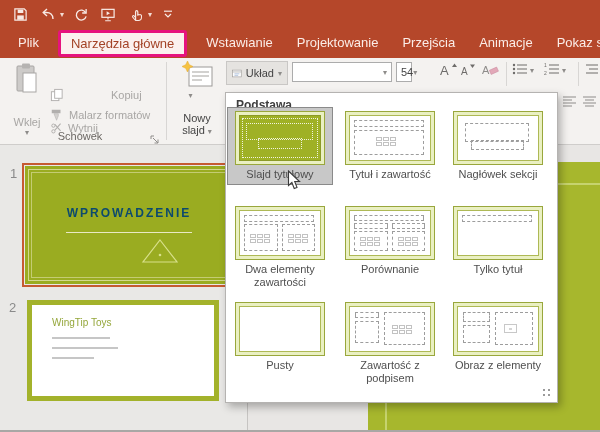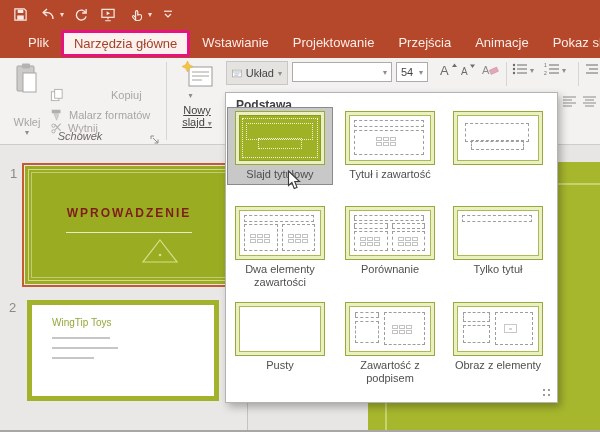--- a/index.html
+++ b/index.html
@@ -4,49 +4,49 @@
 <style>
   * { margin:0; padding:0; box-sizing:border-box; }
   body { font-family:"Liberation Sans", sans-serif; background:#fff; }
   #app { position:relative; width:600px; height:432px; overflow:hidden; background:#E9E8E6; border-bottom:2px solid #A9A7A5; }
 
   
   .titlebar { position:absolute; left:0; top:0; width:600px; height:28px; background:#B5472A; display:flex; align-items:center; padding-left:8px; gap:4px; }
   .qbtn { width:24px; height:22px; display:flex; align-items:center; justify-content:center; color:#F8EAE5; }
   .qbtn svg { display:block; }
   .qcaret { color:#F4DCD3; font-size:8px; margin-left:-4px; }
-  .tabrow { position:absolute; left:0; top:28px; width:600px; height:30px; background:#B5472A; display:flex; align-items:center; padding-left:16px; }
+  .tabrow { position:absolute; left:0; top:28px; width:600px; height:30px; background:#B5472A; display:flex; align-items:center; padding-left:6px; }
   .tab { color:#FBEDE8; font-size:13px; line-height:30px; padding:0 12px; white-space:nowrap; }
-  .tab.active { background:#FBF1EF; color:#A34226; border:3px solid #E6137E; border-radius:3px; line-height:21px; padding:0 10px; margin:0 0; }
+  .tab.active { background:#FBF1EF; color:#A34226; border:3px solid #E6137E; border-radius:3px; line-height:21px; padding:0 10px; margin:0 7px; }
 
   
   .ribbon { position:absolute; left:0; top:58px; width:600px; height:87px; background:#F4F2F0; border-bottom:1px solid #CFCDCB; }
   .paste-btn { position:absolute; left:6px; top:4px; width:42px; height:76px; text-align:center; color:#A8A6A4; font-size:11px; }
   .paste-btn .cap { margin-top:20px; }
   .smallcmd { position:absolute; left:50px; height:18px; display:flex; align-items:center; gap:5px; font-size:11px; color:#A8A6A4; white-space:nowrap; }
-  .grp-label { position:absolute; left:0; top:72px; width:160px; text-align:center; font-size:11px; color:#6B6763;font-style:italic; }
+  .grp-label { position:absolute; left:0; top:72px; width:160px; text-align:center; font-size:11px; color:#6B6763; }
   .launcher { position:absolute; left:150px; top:73px; }
   .vsep { position:absolute; top:4px; width:1px; height:78px; background:#D8D6D4; }
   .newslide-btn { position:absolute; left:170px; top:2px; width:54px; height:80px; text-align:center; font-size:11px; color:#444; }
-  .newslide-btn .cap { line-height:12px; margin-top:8px;text-decoration:underline; }
+  .newslide-btn .cap { line-height:12px; margin-top:16px; }
   .layout-btn { position:absolute; left:226px; top:3px; width:62px; height:24px; background:#E5E3E0; border:1px solid #C9C7C5; display:flex; align-items:center; gap:4px; padding:0 5px; font-size:11px; color:#444; }
   .combo { position:absolute; top:4px; height:20px; background:#fff; border:1px solid #ACACAC; font-size:11px; color:#444; display:flex; align-items:center; }
   .combo .val { flex:1; padding-left:4px; }
   .combo .arr { width:12px; text-align:center; color:#8E8C8A; font-size:8px; }
   .miniicon { position:absolute; top:4px; color:#6E6C6A; }
   .caret9 { font-size:8px; color:#8E8C8A; }
 
   
   .panel { position:absolute; left:0; top:145px; width:247px; height:287px; background:#E9E8E6; }
   .panel-divider { position:absolute; left:247px; top:145px; width:1px; height:287px; background:#C6C4C2; }
   .slide-num { position:absolute; font-size:13px; color:#8A8A8A; }
   .thumb1 { position:absolute; left:22px; top:163px; width:214px; height:124px; background:#9AAC21; border:2px solid #C65A31; box-shadow:0 0 0 1px #E9E7E5 inset; }
   .t1-frame1 { position:absolute; inset:4px; border:1px solid rgba(248,245,215,.6); }
   .t1-frame2 { position:absolute; inset:7px; border:1px solid rgba(248,245,215,.45); }
-  .t1-title { position:absolute; left:0; right:0; top:34%; text-align:center; color:#7f1d1d; font-size:12px; font-weight:bold; letter-spacing:2px; }
+  .t1-title { position:absolute; left:0; right:0; top:34%; text-align:center; color:#0c4a6e; font-size:12px; font-weight:bold; letter-spacing:2px; }
   .t1-line { position:absolute; left:20%; right:20%; top:56%; height:1px; background:#E9E9C4; }
   .t1-tri { position:absolute; left:55%; top:60%; }
   .thumb2 { position:absolute; left:27px; top:300px; width:192px; height:101px; background:#fff; border:5px solid #A3B22B; }
   .t2-title { position:absolute; left:20px; top:12px; color:#95A73B; font-size:10px; }
   .t2-bullet { position:absolute; left:20px; height:2px; background:#C6C6C6; }
 
   
   .main-right-gray { position:absolute; left:558px; top:145px; width:42px; height:17px; background:#E8E6E4; }
   .main-right-green { position:absolute; left:558px; top:162px; width:42px; height:270px; background:#A7B72D; }
   .main-right-line { position:absolute; left:558px; top:183px; width:42px; height:2px; background:#C6D36E; }
@@ -194,21 +194,21 @@
           <path d="M4 7.5h8M4 10h6" stroke="#9DB5D6" stroke-width="1.2"></path>
         </svg>
       <span>Układ</span>
       <span class="caret9">▾</span>
     </div>
 
     <div class="combo" style="left:292px; width:100px;">
       <span class="val"></span>
       <span class="arr">▾</span>
     </div>
-    <div class="combo" style="left:396px; width:32px;">
+    <div class="combo" style="left:396px; width:16px;">
       <span class="val">54</span>
       <span class="arr">▾</span>
     </div>
     <div class="miniicon" style="left:440px;">
       <svg width="18" height="15" viewBox="0 0 18 15">
           <text x="0" y="13" font-size="13" fill="#6E6C6A">A</text>
           <path d="M12 5l2.5-3.5L17 5z" fill="#6E6C6A"></path>
         </svg>
     </div>
     <div class="miniicon" style="left:461px;">
@@ -320,20 +320,21 @@
       </div>
       <div class="glabel">Tytuł i zawartość</div>
     </div>
     <div class="gitem" style="left:220px; top:15px;">
       <div class="gthumb">
         <div class="inner">
           <div class="ph" style="left:9%; top:16%; width:80%; height:42%;"></div>
           <div class="ph" style="left:16%; top:55%; width:66%; height:22%;"></div>
         </div>
       </div>
+      <div class="glabel">Nagłówek sekcji</div>
     </div>
 
     <div class="gitem" style="left:2px; top:110px;">
       <div class="gthumb">
         <div class="inner">
           <div class="ph" style="left:5%; top:9%; width:88%; height:16%;"></div>
           <div class="ph" style="left:5%; top:30%; width:42%; height:60%;"></div>
           <div class="ph" style="left:52%; top:30%; width:42%; height:60%;"></div>
           <div class="cluster" style="left:12%; top:52%;">
               <i></i>

